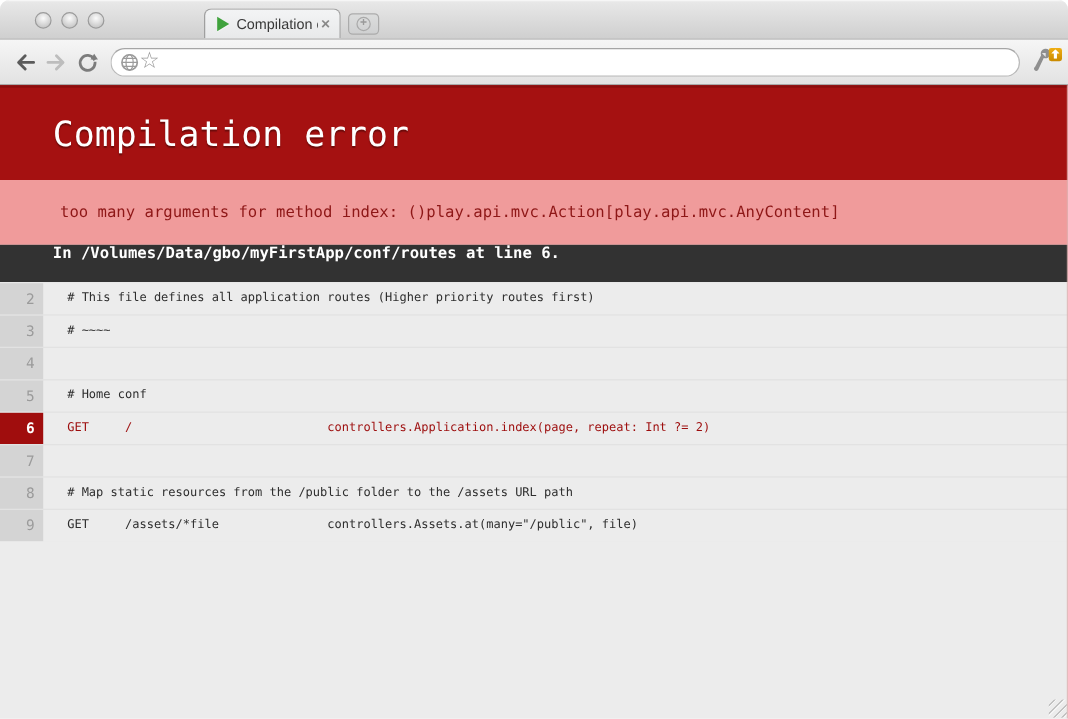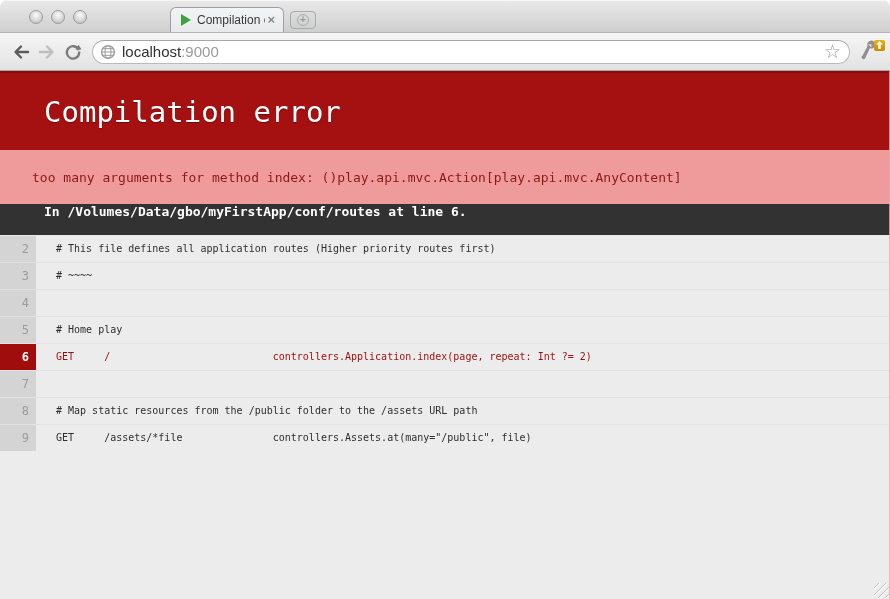--- a/index.html
+++ b/index.html
@@ -43,21 +43,21 @@
   .badge svg { display:block; }
 
   
   .page { flex:1; display:flex; flex-direction:column; background:#ececec; position:relative;
           font-family:"DejaVu Sans Mono","Liberation Mono",monospace; }
   .err-header { flex:none; height:79px; background:#a51111; border-top:2px solid #8a0d0d;
                 display:flex; align-items:center; padding-left:44px; }
   .err-title { color:#ffffff; font-size:29px; font-weight:normal; letter-spacing:0;
                text-shadow:0 1px 1px rgba(0,0,0,.35); font-family:inherit; }
   .err-banner { flex:none; height:54px; background:#f09b9b; display:flex; align-items:center;
-                padding-left:32px; font-size:13px; color:#8e1717; }
+                padding-left:50px; font-size:13px; color:#8e1717; }
   .err-location { flex:none; height:31px; background:#323232; display:flex; align-items:flex-start;
                   padding-left:44px; font-size:13px; font-weight:bold; color:#ffffff; }
 
   .code-listing { flex:none; }
   .code-row { display:flex; height:27px; border-top:1px solid #e2e2e2; background:#ececec; }
   .code-row:first-child { border-top-color:#e8e8e8; }
   .gutter { flex:none; width:36px; background:#d4d4d4; color:#9b9b9b; font-size:12px;
             text-align:right; padding-right:7px; line-height:26px; }
   .code-text { flex:1; padding-left:20px; font-size:10px; color:#2e2e2e; line-height:26px; white-space:pre; }
   .code-row.highlight .gutter { background:#a00d0d; color:#ffffff; font-weight:bold; }
@@ -105,21 +105,20 @@
         <path d="M15.3 7.2 A6.2 6.2 0 1 0 16.2 10.6" fill="none" stroke="#7c7c7c" stroke-width="2.3" stroke-linecap="square"></path>
         <polygon points="12.4,7.6 18.6,7.6 15.5,2.8" fill="#7c7c7c"></polygon>
       </svg>
     </div>
     <div class="urlbar">
       <svg width="16" height="16" viewBox="0 0 16 16">
         <circle cx="8" cy="8" r="6.4" fill="none" stroke="#9b9b9b" stroke-width="1.4"></circle>
         <ellipse cx="8" cy="8" rx="3" ry="6.4" fill="none" stroke="#9b9b9b" stroke-width="1"></ellipse>
         <path d="M1.8 8 H14.2 M2.6 4.7 H13.4 M2.6 11.3 H13.4" stroke="#9b9b9b" stroke-width="1" fill="none"></path>
       </svg>
-      <div class="url-text"><span class="url-host">localhost</span><span class="url-port">:9000</span></div>
       <div class="star">☆</div>
     </div>
     <div class="wrench-wrap">
       <svg width="22" height="22" viewBox="0 0 22 22">
         <path d="M8.6 6.1 a4 4 0 1 1 2.2 2.2 L6.2 18.2 a1.9 1.9 0 1 1 -2.6 -2.6 Z" fill="#8f8f8f"></path>
         <path d="M9.2 4.2 L12.4 4.2 L12.4 7.4 Z" fill="#e6e6e6"></path>
       </svg>
       <div class="badge">
         <svg width="7" height="8" viewBox="0 0 7 8">
           <path d="M3.5 0 L7 3.5 H4.8 V8 H2.2 V3.5 H0 Z" fill="#ffffff"></path>
@@ -150,21 +149,21 @@
     <div class="code-text"># ~~~~</div>
   </div>
 
   <div class="code-row">
     <div class="gutter">4</div>
     <div class="code-text"></div>
   </div>
 
   <div class="code-row">
     <div class="gutter">5</div>
-    <div class="code-text"># Home play</div>
+    <div class="code-text"># Home conf</div>
   </div>
 
   <div class="code-row highlight">
     <div class="gutter">6</div>
     <div class="code-text">GET     /                           controllers.Application.index(page, repeat: Int ?= 2)</div>
   </div>
 
   <div class="code-row">
     <div class="gutter">7</div>
     <div class="code-text"></div>

